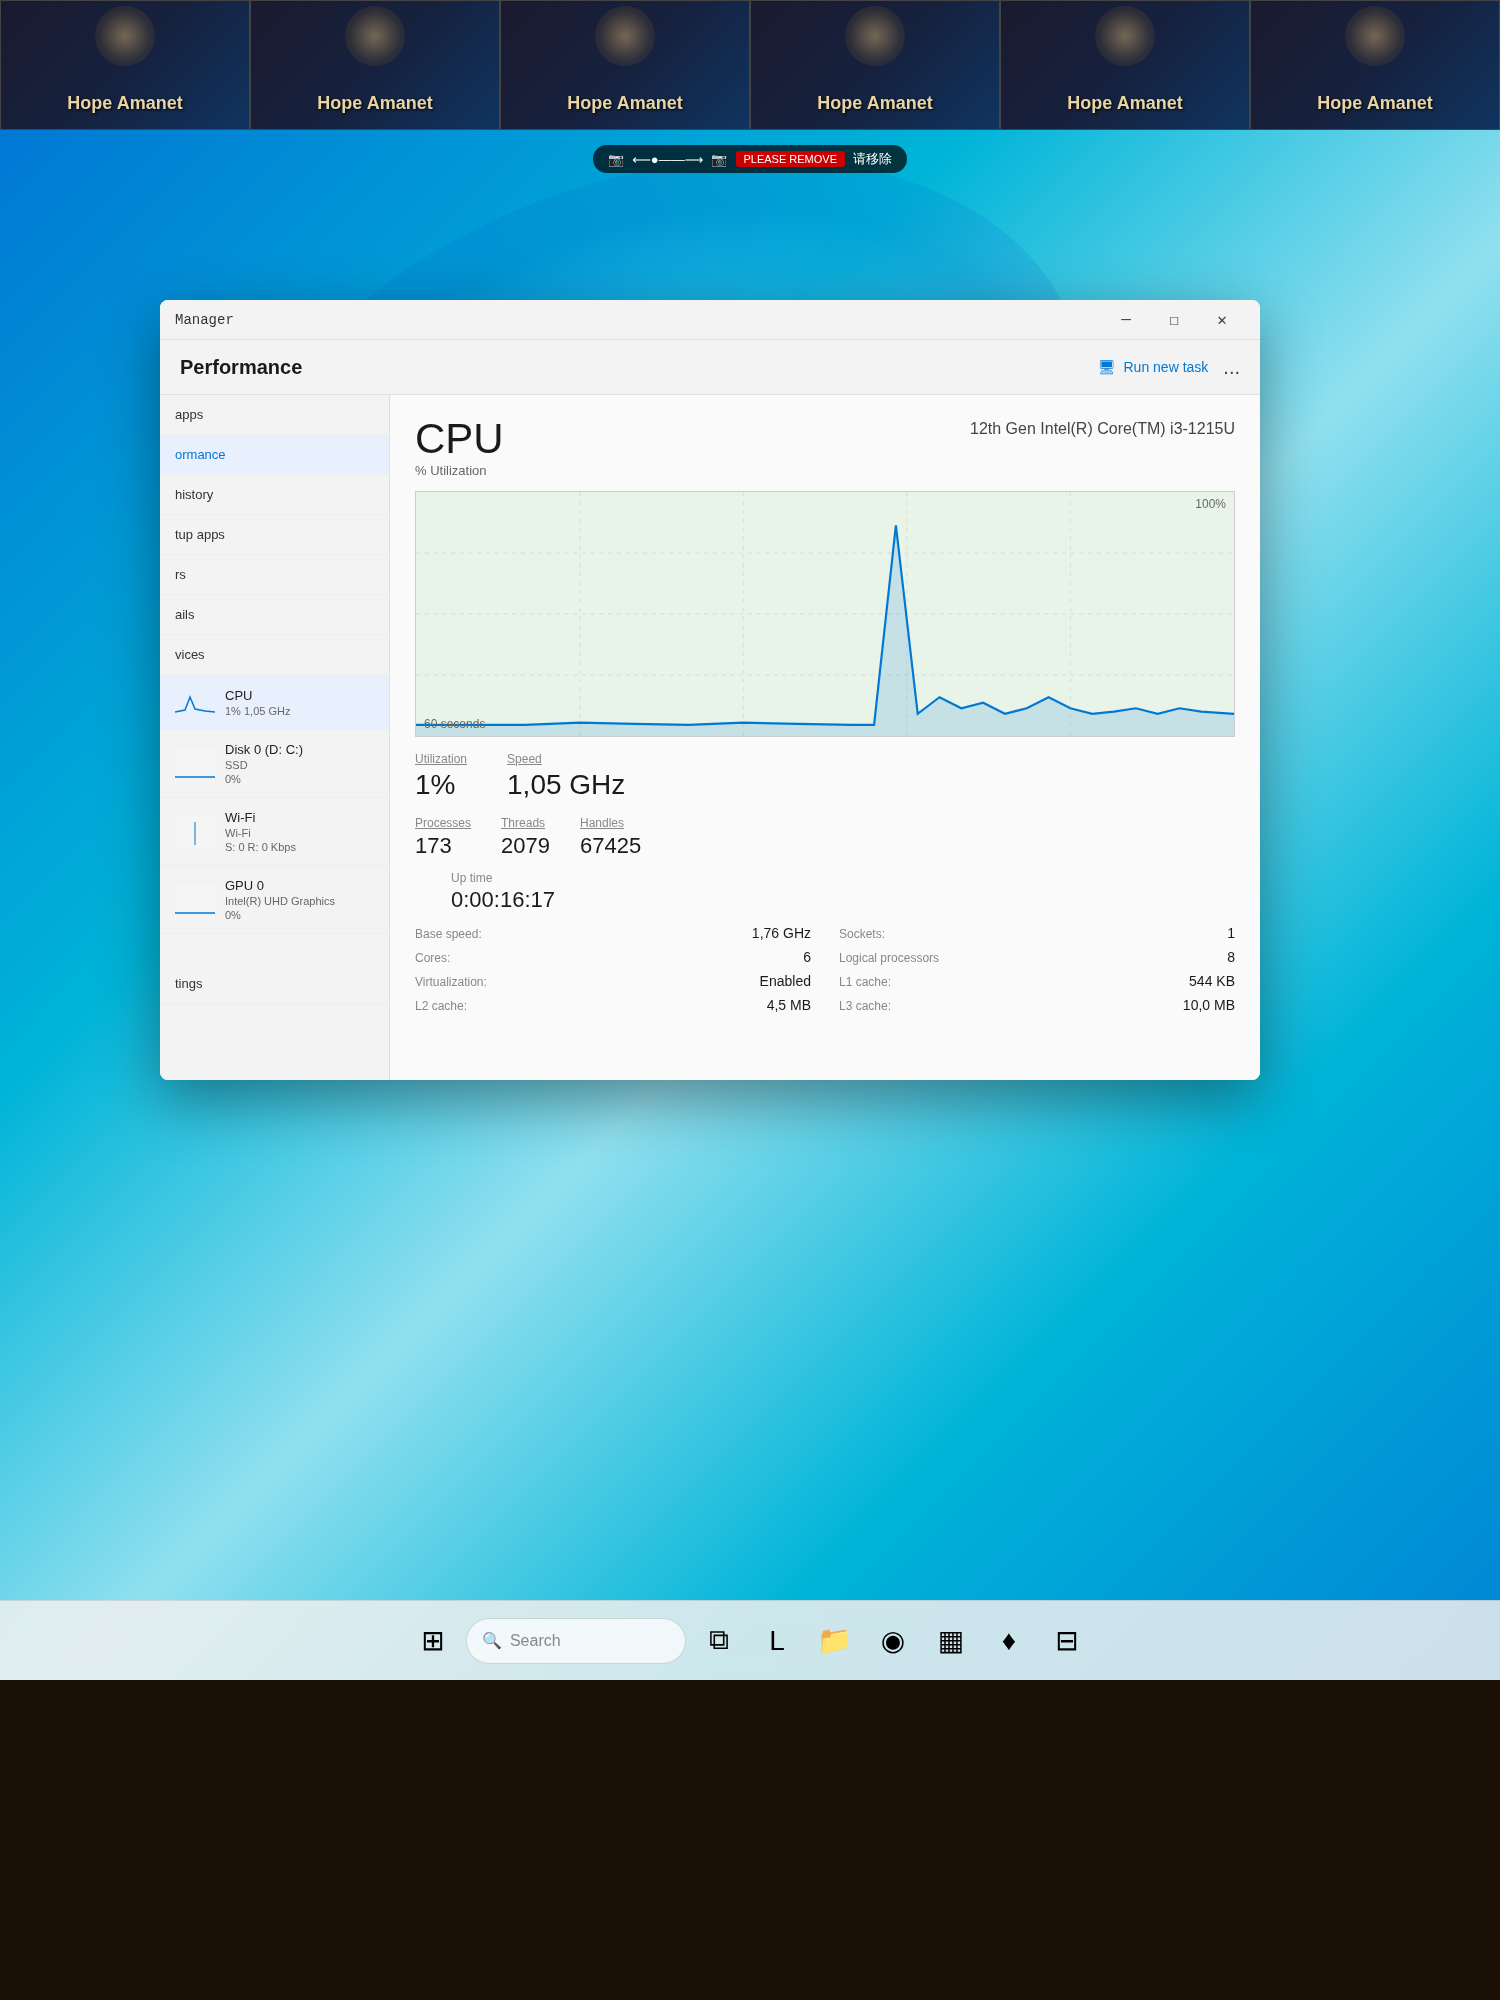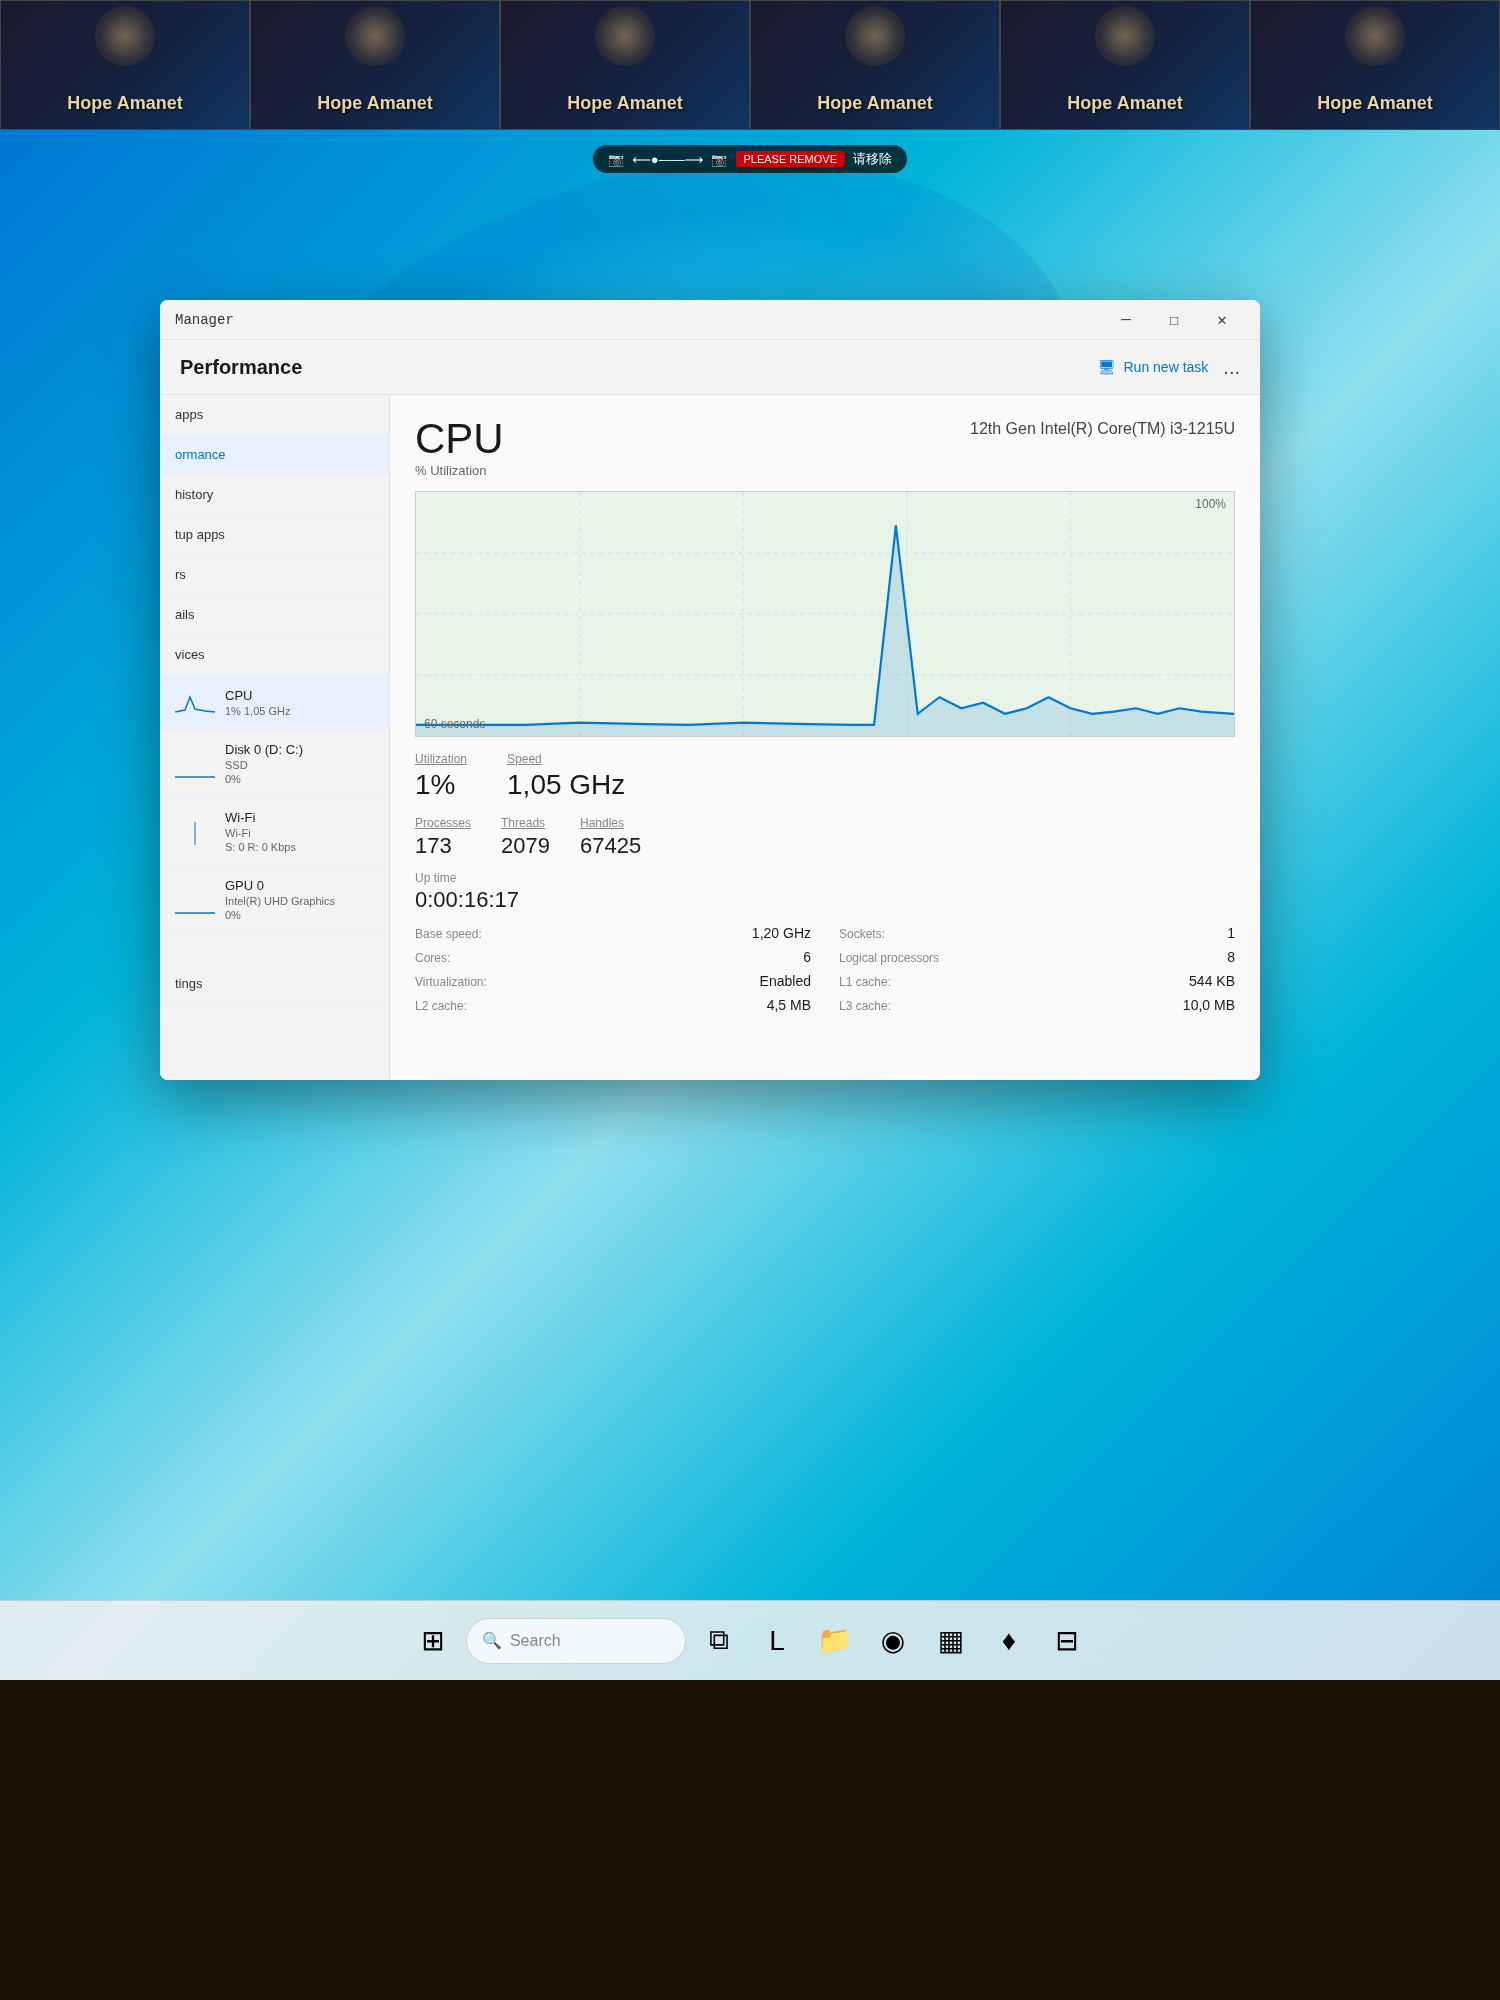--- a/index.html
+++ b/index.html
@@ -355,20 +355,21 @@
       color: #888;
     }
     .lower-stat-value {
       font-size: 14px;
       color: #1a1a1a;
       font-weight: 400;
     }
 
     .uptime-row {
       margin-top: 8px;
+      margin-left: 36px;
     }
     .uptime-label {
       font-size: 12px;
       color: #888;
       margin-bottom: 2px;
     }
     .uptime-value {
       font-size: 22px;
       font-weight: 300;
       color: #1a1a1a;
@@ -611,21 +612,21 @@
       </div>
 
       <div class="uptime-row">
         <div class="uptime-label">Up time</div>
         <div class="uptime-value">0:00:16:17</div>
       </div>
 
       <div class="lower-stats" style="margin-top:12px;">
         <div class="lower-stat-row">
           <span class="lower-stat-label">Base speed:</span>
-          <span class="lower-stat-value">1,20 GHz</span>
+          <span class="lower-stat-value">1,76 GHz</span>
         </div>
         <div class="lower-stat-row">
           <span class="lower-stat-label">Sockets:</span>
           <span class="lower-stat-value">1</span>
         </div>
         <div class="lower-stat-row">
           <span class="lower-stat-label">Cores:</span>
           <span class="lower-stat-value">6</span>
         </div>
         <div class="lower-stat-row">

